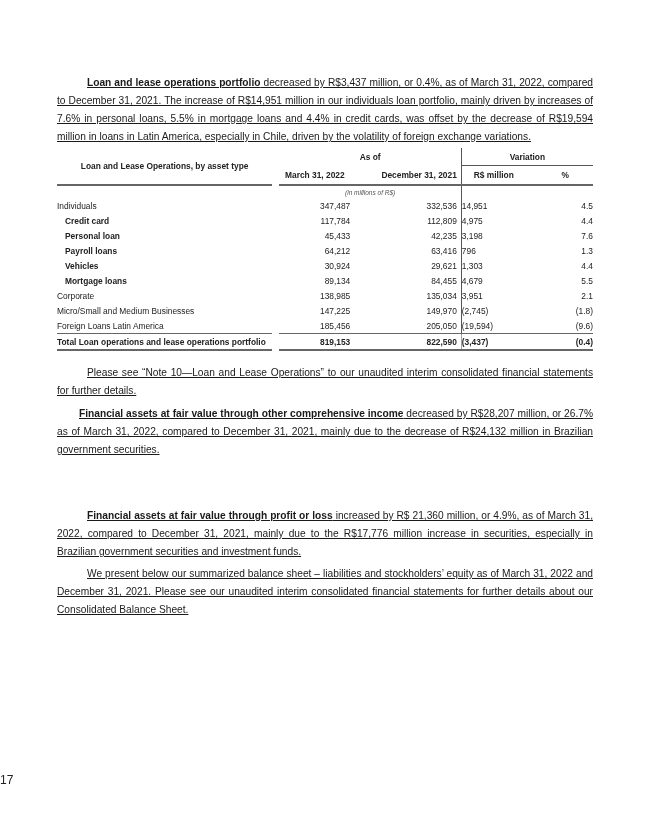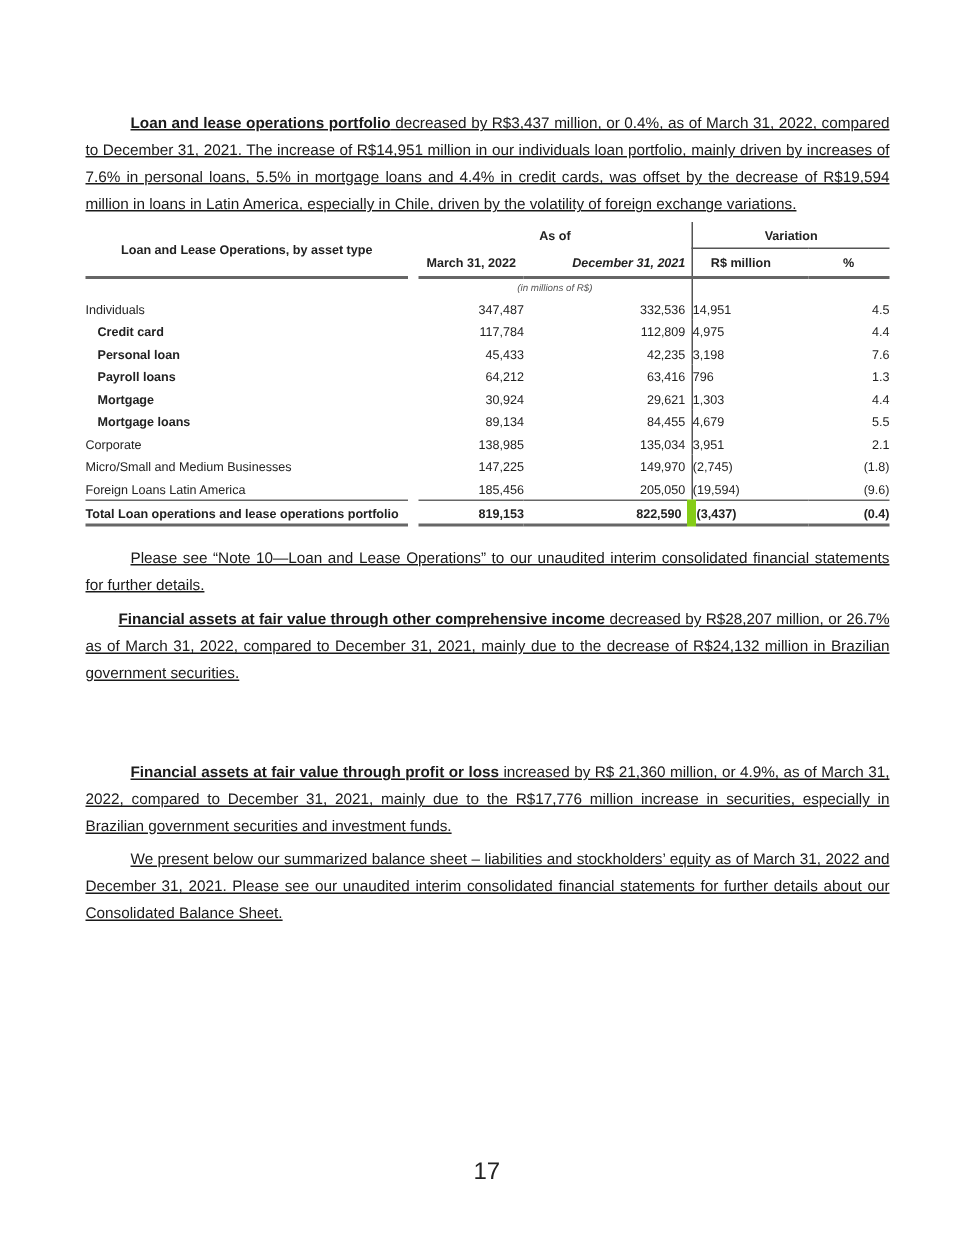--- a/index.html
+++ b/index.html
@@ -27,43 +27,43 @@
   .hdr-asof { text-align: center; }
   .hdr-var { text-align: center; border-left: 1px solid #555; border-bottom: 1px solid #555; }
   .hdr-rs { text-align: left; padding-left: 12px !important; border-left: 1px solid #555; margin-top: 20px; }
   .hdr-pct { text-align: center; }
   tr.hdr2 th.bl { border-bottom: 2px solid #666; }
   tr.unit td { height: 12px; font-size: 6.5px; font-style: italic; color: #555; }
   tr.unit td.u { text-align: center; }
   td.sub { padding-left: 8px !important; font-weight: bold; }
   tr.bar td.bb { border-bottom: 1px solid #666; }
   tr.total td { font-weight: bold; border-bottom: 2px solid #666; }
-  tr.total td.c-var { border-left: 6px solid #84cc16; margin-top: 29px; }
+  tr.total td.c-var { border-left: 1px solid #84cc16; margin-top: 29px; }
 
-  .pageno { position: absolute; left: 0; width: 649px; top: 773px; text-align: center;
-            font-size: 16px; color: #222; }
+  .pageno { position: absolute; left: 0; width: 649px; top: 773px; text-align: left;
+            font-size: 12px; color: #222; }
 </style>
 </head>
 <body>
 
 <div class="page">
 
   <p class="para" style="top:74px;"><span class="indent"></span><b>Loan and lease operations portfolio</b><span> decreased by R$3,437 million, or 0.4%, as of March 31, 2022, compared to December 31, 2021. The increase of R$14,951 million in our individuals loan portfolio, mainly driven by increases of 7.6% in personal loans, 5.5% in mortgage loans and 4.4% in credit cards, was offset by the decrease of R$19,594 million in loans in Latin America, especially in Chile, driven by the volatility of foreign exchange variations.</span></p>
 
   <table class="loans">
     <thead>
       <tr class="hdr1">
         <th class="c-label hdr-label" rowspan="2" style="border-bottom:2px solid #666;">Loan and Lease Operations, by asset type</th>
         <th class="c-gap" rowspan="2"></th>
         <th class="hdr-asof" colspan="2">As of</th>
         <th class="hdr-var" colspan="2">Variation</th>
       </tr>
       <tr class="hdr2">
         <th class="c-mar bl" style="text-align:center;">March 31, 2022</th>
-        <th class="c-dec bl" style="text-align:right;font-style:italic;">December 31, 2021</th>
+        <th class="c-dec bl" style="text-align:right;">December 31, 2021</th>
         <th class="hdr-rs bl">R$ million</th>
         <th class="hdr-pct bl">%</th>
       </tr>
     </thead>
     <tbody>
       <tr class="unit">
         <td class="c-label"></td>
           <td class="c-gap"></td>
         <td class="u" colspan="2">(in millions of R$)</td>
         <td class="c-var"></td>
@@ -95,21 +95,21 @@
       </tr>
       <tr>
         <td class="c-label sub">Payroll loans</td>
           <td class="c-gap"></td>
         <td class="c-mar">64,212</td>
         <td class="c-dec">63,416</td>
         <td class="c-var">796</td>
         <td class="c-pct">1.3</td>
       </tr>
       <tr>
-        <td class="c-label sub">Mortgage</td>
+        <td class="c-label sub">Vehicles</td>
           <td class="c-gap"></td>
         <td class="c-mar">30,924</td>
         <td class="c-dec">29,621</td>
         <td class="c-var">1,303</td>
         <td class="c-pct">4.4</td>
       </tr>
       <tr>
         <td class="c-label sub">Mortgage loans</td>
           <td class="c-gap"></td>
         <td class="c-mar">89,134</td>

